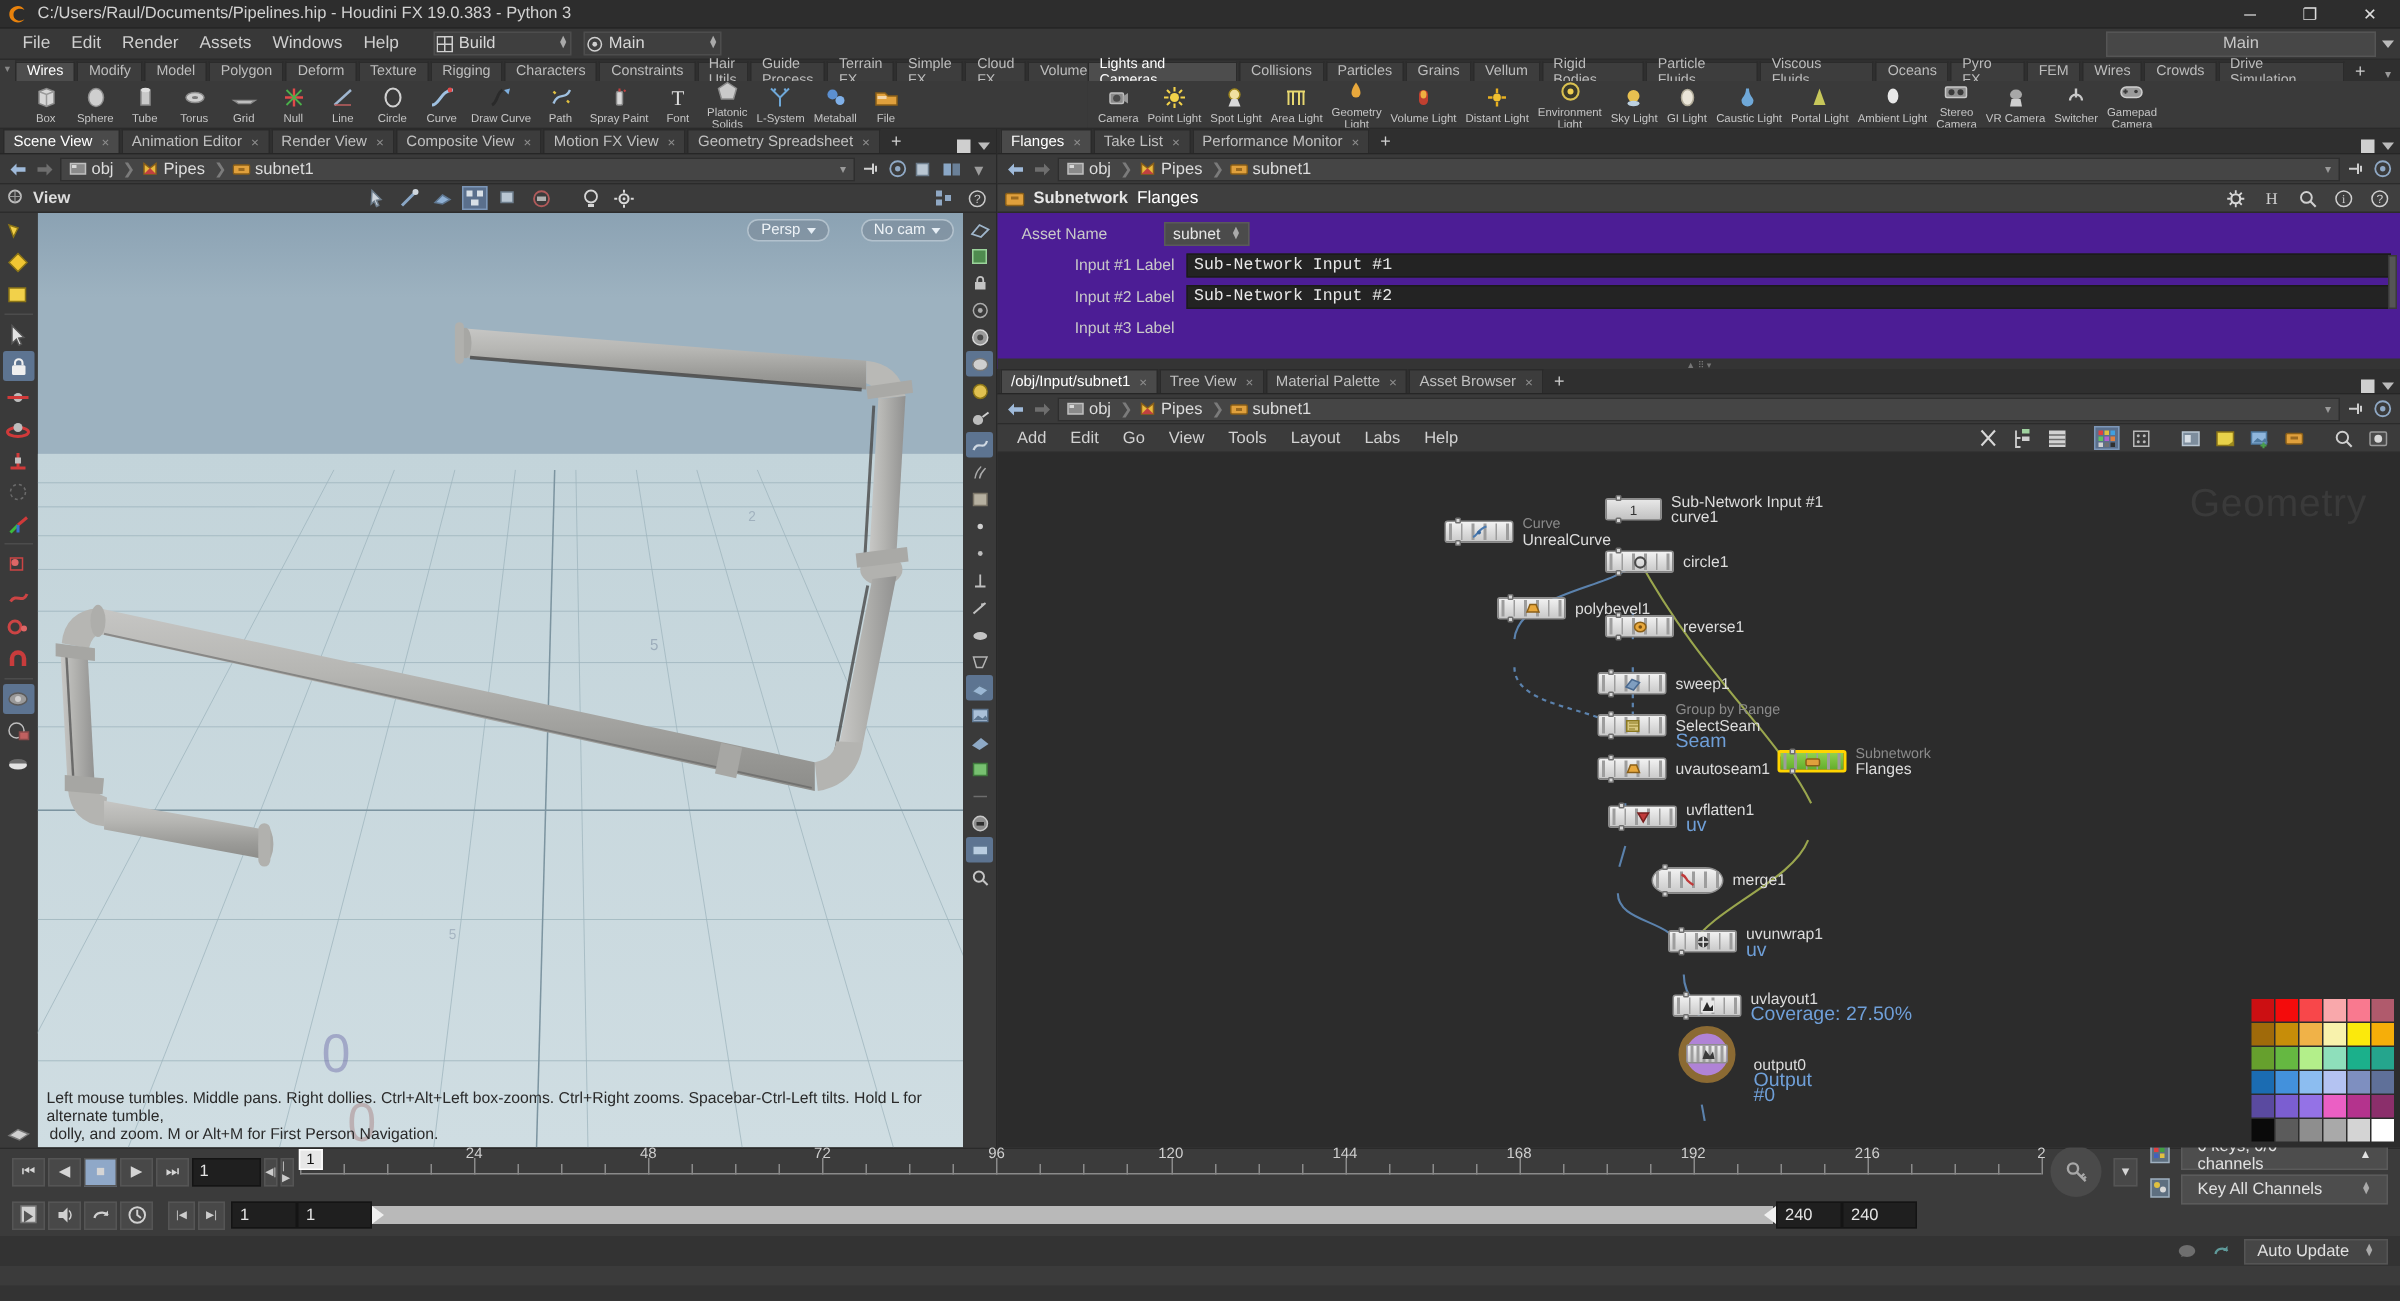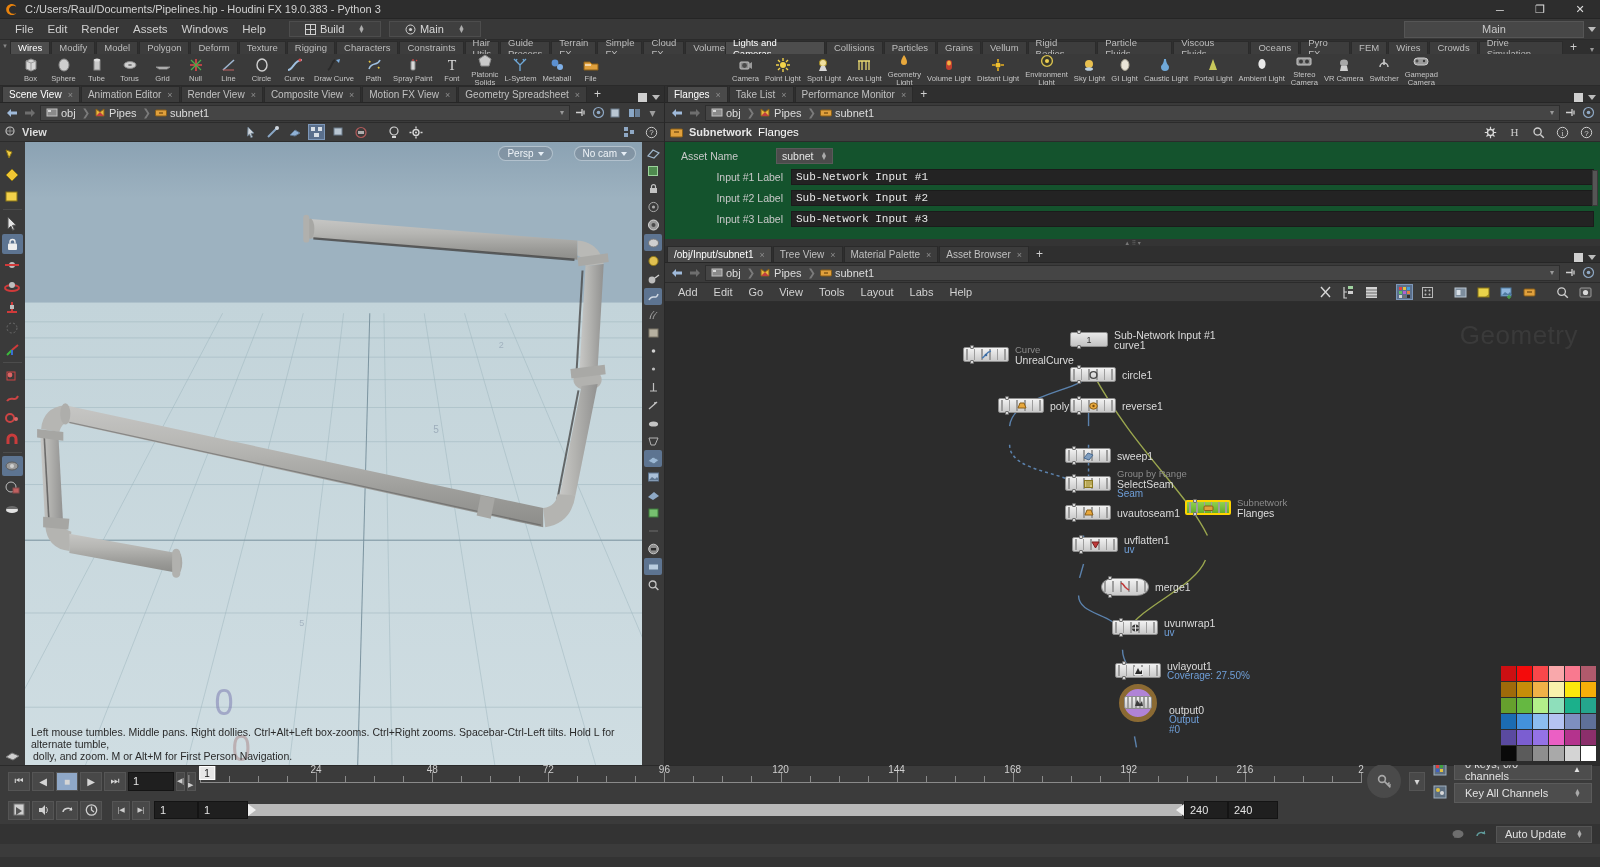--- a/index.html
+++ b/index.html
@@ -16,21 +16,21 @@
   .titlebar { height:19px; background:#2d2d2d; display:flex; align-items:center; position:relative; border-bottom:1px solid #252525;}
   .titlebar .hlogo { width:16px; height:14px; margin:0 5px 0 4px; display:flex; align-items:center; justify-content:center;}
   .titlebar .ttext { font-size:11px; color:#d2d2d2; }
   .winbtns { position:absolute; right:0; top:0; height:19px; display:flex; }
   .winbtn { width:40px; height:19px; display:flex; align-items:center; justify-content:center; color:#ddd; font-size:11px;}
 
   
   .menubar { height:21px; background:#383838; display:flex; align-items:center; padding-left:8px; border-bottom:1px solid #2b2b2b; gap:0;}
   .menuitem { padding:2px 7px; font-size:11.5px; color:#cfcfcf; }
   .mb-sep { width:8px; }
-  .combo { display:flex; align-items:center; background:#3f3f3f; border:1px solid #4d4d4d; height:16px; padding:0 15px; min-width:92px; gap:4px; }
+  .combo { display:flex; align-items:center; background:#3f3f3f; border:1px solid #4d4d4d; height:16px; padding:0 1px; min-width:92px; gap:4px; }
   .combo .cicon { width:11px; height:11px; }
   .combo .clabel { flex:1; font-size:11px; color:#d8d8d8; }
   .spin { display:flex; flex-direction:column; align-items:center; line-height:4px; color:#aaa; font-size:7px; }
   .mbright { margin-left:auto; display:flex; align-items:center; gap:4px; padding-right:4px;}
   .mainsel { background:#474747; border:1px solid #555; height:17px; width:180px; display:flex; align-items:center; justify-content:center; font-size:11px;}
 
   
   .shelfwrap { display:flex; height:46px; background:#343434; border-bottom:1px solid #2a2a2a;}
   .shelfside { width:10px; background:#3a3a3a; display:flex; align-items:flex-start; justify-content:center; padding-top:2px; color:#888; font-size:7px;}
   .shelfcol { display:flex; flex-direction:column; }
@@ -92,21 +92,21 @@
   .vbadge .car { width:0;height:0;border-left:3px solid transparent;border-right:3px solid transparent;border-top:4px solid #e6eef5;}
   .vp-status { position:absolute; left:6px; bottom:3px; right:6px; font-size:10.5px; color:#2a2a2a; line-height:12px; z-index:5;}
   .vp-status .l2 { margin-left:2px; }
 
   
   .paramhead { height:19px; background:#3f3f3f; display:flex; align-items:center; padding:0 5px; gap:6px; border-bottom:1px solid #2b2b2b;}
   .paramhead .ph-ic { width:13px;height:12px; display:flex;align-items:center;justify-content:center;}
   .paramhead .ph-t1 { font-size:11px; color:#e6e6e6; font-weight:bold;}
   .paramhead .ph-t2 { font-size:11.5px; color:#ffffff;}
   .paramhead .ph-right { margin-left:auto; display:flex; align-items:center; gap:7px;}
-  .parambody { height:104px; background:#14532d; position:relative; padding-top:4px; overflow:hidden;}
+  .parambody { height:104px; background:#4c1d95; position:relative; padding-top:4px; overflow:hidden;}
   .prow { display:flex; align-items:center; height:20px; padding:0 6px; margin-bottom:1px;}
   .plabel { width:120px; text-align:right; padding-right:8px; font-size:10.5px; color:#c9c9c9;}
   .pvalfield { flex:1; height:16px; background:#232323; border:1px solid #1b1b1b; display:flex; align-items:center; padding:0 4px; font-family:"Liberation Mono", monospace; font-size:11px; color:#e8e8e8;}
   .pselect { height:16px; background:#4b4b4b; border:1px solid #5a5a5a; display:flex;align-items:center; padding:0 5px; gap:7px; font-size:10.5px; color:#e6e6e6;}
   .psplit { position:absolute; bottom:0; left:0; right:0; height:7px; background:#343434; display:flex; align-items:center; justify-content:center; gap:4px; color:#777; font-size:6px;}
   .pscroll { position:absolute; right:2px; top:28px; width:6px; height:36px; background:#555; border:1px solid #3a3a3a;}
 
   
   .netmenus { height:19px; background:#3b3b3b; display:flex; align-items:center; padding:0 6px; gap:2px; border-bottom:1px solid #2d2d2d;}
   .nmi { padding:1px 7px; font-size:11px; color:#d2d2d2;}
@@ -116,21 +116,21 @@
 
   
   .node { position:absolute; height:15px; display:flex; align-items:center; }
   .nbody { width:46px; height:15px; background:linear-gradient(#f2f2f2,#c9c9c9); border:1px solid #8d8d8d; border-radius:2px; display:flex; align-items:center; justify-content:center; position:relative;}
   .nbody .stripes { position:absolute; inset:0; display:flex; align-items:center; justify-content:space-between; padding:0 2px;}
   .nbody .stripes i { display:block; width:1.5px; height:11px; background:#9d9d9d;}
   .nbody .gly { position:relative; z-index:2; width:12px; height:11px; display:flex; align-items:center; justify-content:center; font-size:9px;}
   .nlabels { margin-left:6px; display:flex; flex-direction:column; justify-content:center; line-height:10px;}
   .nsub { font-size:9.5px; color:#8b8b8b;}
   .nname { font-size:10.5px; color:#dcdcdc;}
-  .nflag { font-size:10px; color:#6f9fd8;}
+  .nflag { font-size:13px; color:#6f9fd8;}
   .dot { position:absolute; width:4px;height:4px; background:#d6d6d6; border:1px solid #6e6e6e; border-radius:1px;}
 
   .node.selected .nbody { background:linear-gradient(#8fd14f,#63ad2c); border:2px solid #ffd400; }
   .node.inputnode .nbody { width:38px; border-radius:2px; background:linear-gradient(#e8e8e8,#c2c2c2); }
   .merge .nbody { width:48px; height:18px; border-radius:12px/9px; }
   .outnode { position:absolute; }
   .outring { width:38px;height:38px;border-radius:50%; background:#b083d6; border:5px solid #8b6a33; display:flex; align-items:center; justify-content:center;}
 
   svg.wires { position:absolute; inset:0; width:100%; height:100%; pointer-events:none;}
 
@@ -1245,21 +1245,20 @@
             <div class="prow">
               <div class="plabel">Input #1 Label</div>
               <div class="pvalfield">Sub-Network Input #1</div>
             </div>
             <div class="prow">
               <div class="plabel">Input #2 Label</div>
               <div class="pvalfield">Sub-Network Input #2</div>
             </div>
             <div class="prow">
               <div class="plabel">Input #3 Label</div>
-              <div class="pvalfield">Sub-Network Input #3</div>
             </div>
           </div>
         <div class="pscroll"></div>
         <div class="psplit">▲ ⠿ ▾</div>
       </div>
 
       <div class="panetabs" id="netTabs">
           <div class="ptab active">
             <span>/obj/Input/subnet1</span>
             <span class="x">×</span>
@@ -1541,21 +1540,21 @@
                     <path d="M2 7l2-5h4l2 5z" fill="#e8a83c" stroke="#8a5f18"></path>
                   </svg>
                 </div>
                 <span class="dot" style="left:6px;top:-3px;"></span>
                 <span class="dot" style="left:6px;bottom:-3px;"></span>
               </div>
               <div class="nlabels">
                 <span class="nname">polybevel1</span>
               </div>
             </div>
-            <div class="node" style="left: 405px; top: 96px;">
+            <div class="node" style="left: 405px; top: 108px;">
               <div class="nbody">
                 <div class="stripes">
                   <i></i>
                   <i></i>
                   <i></i>
                   <i></i>
                   <i></i>
                   <i></i>
                 </div>
                 <div class="gly">

